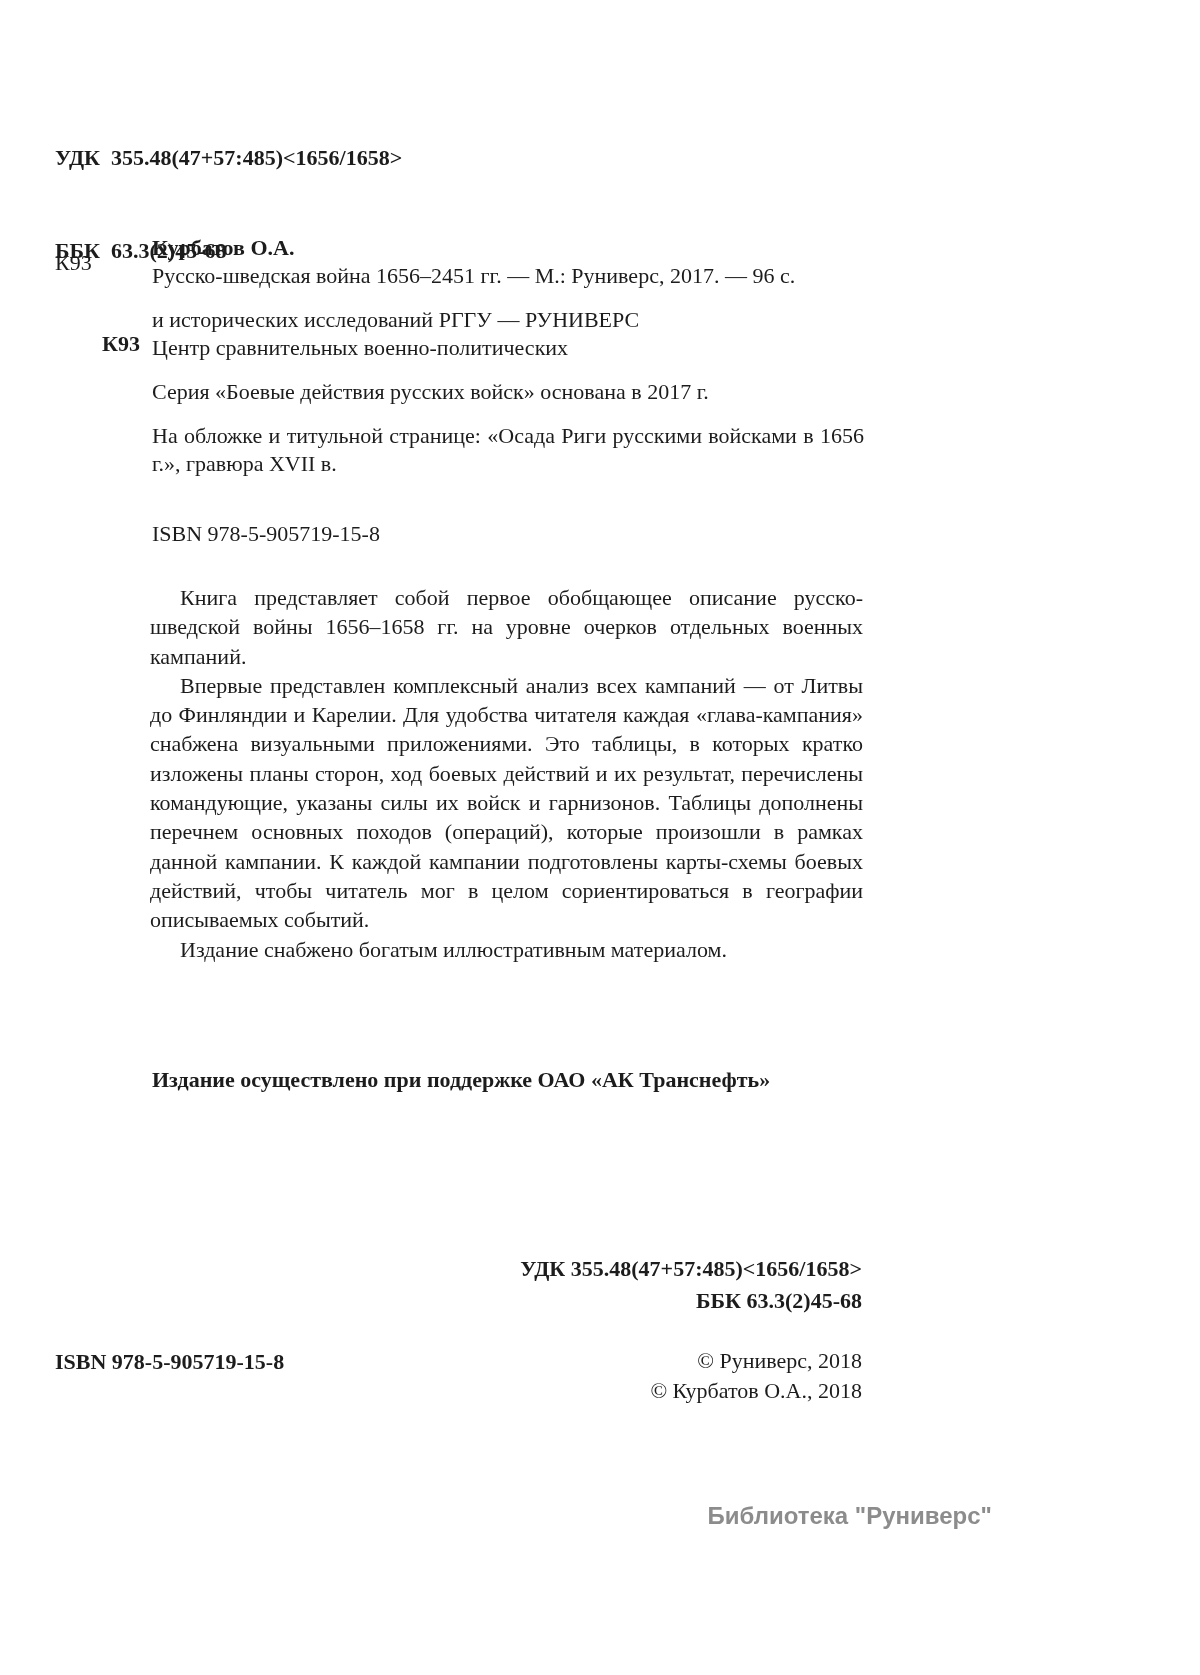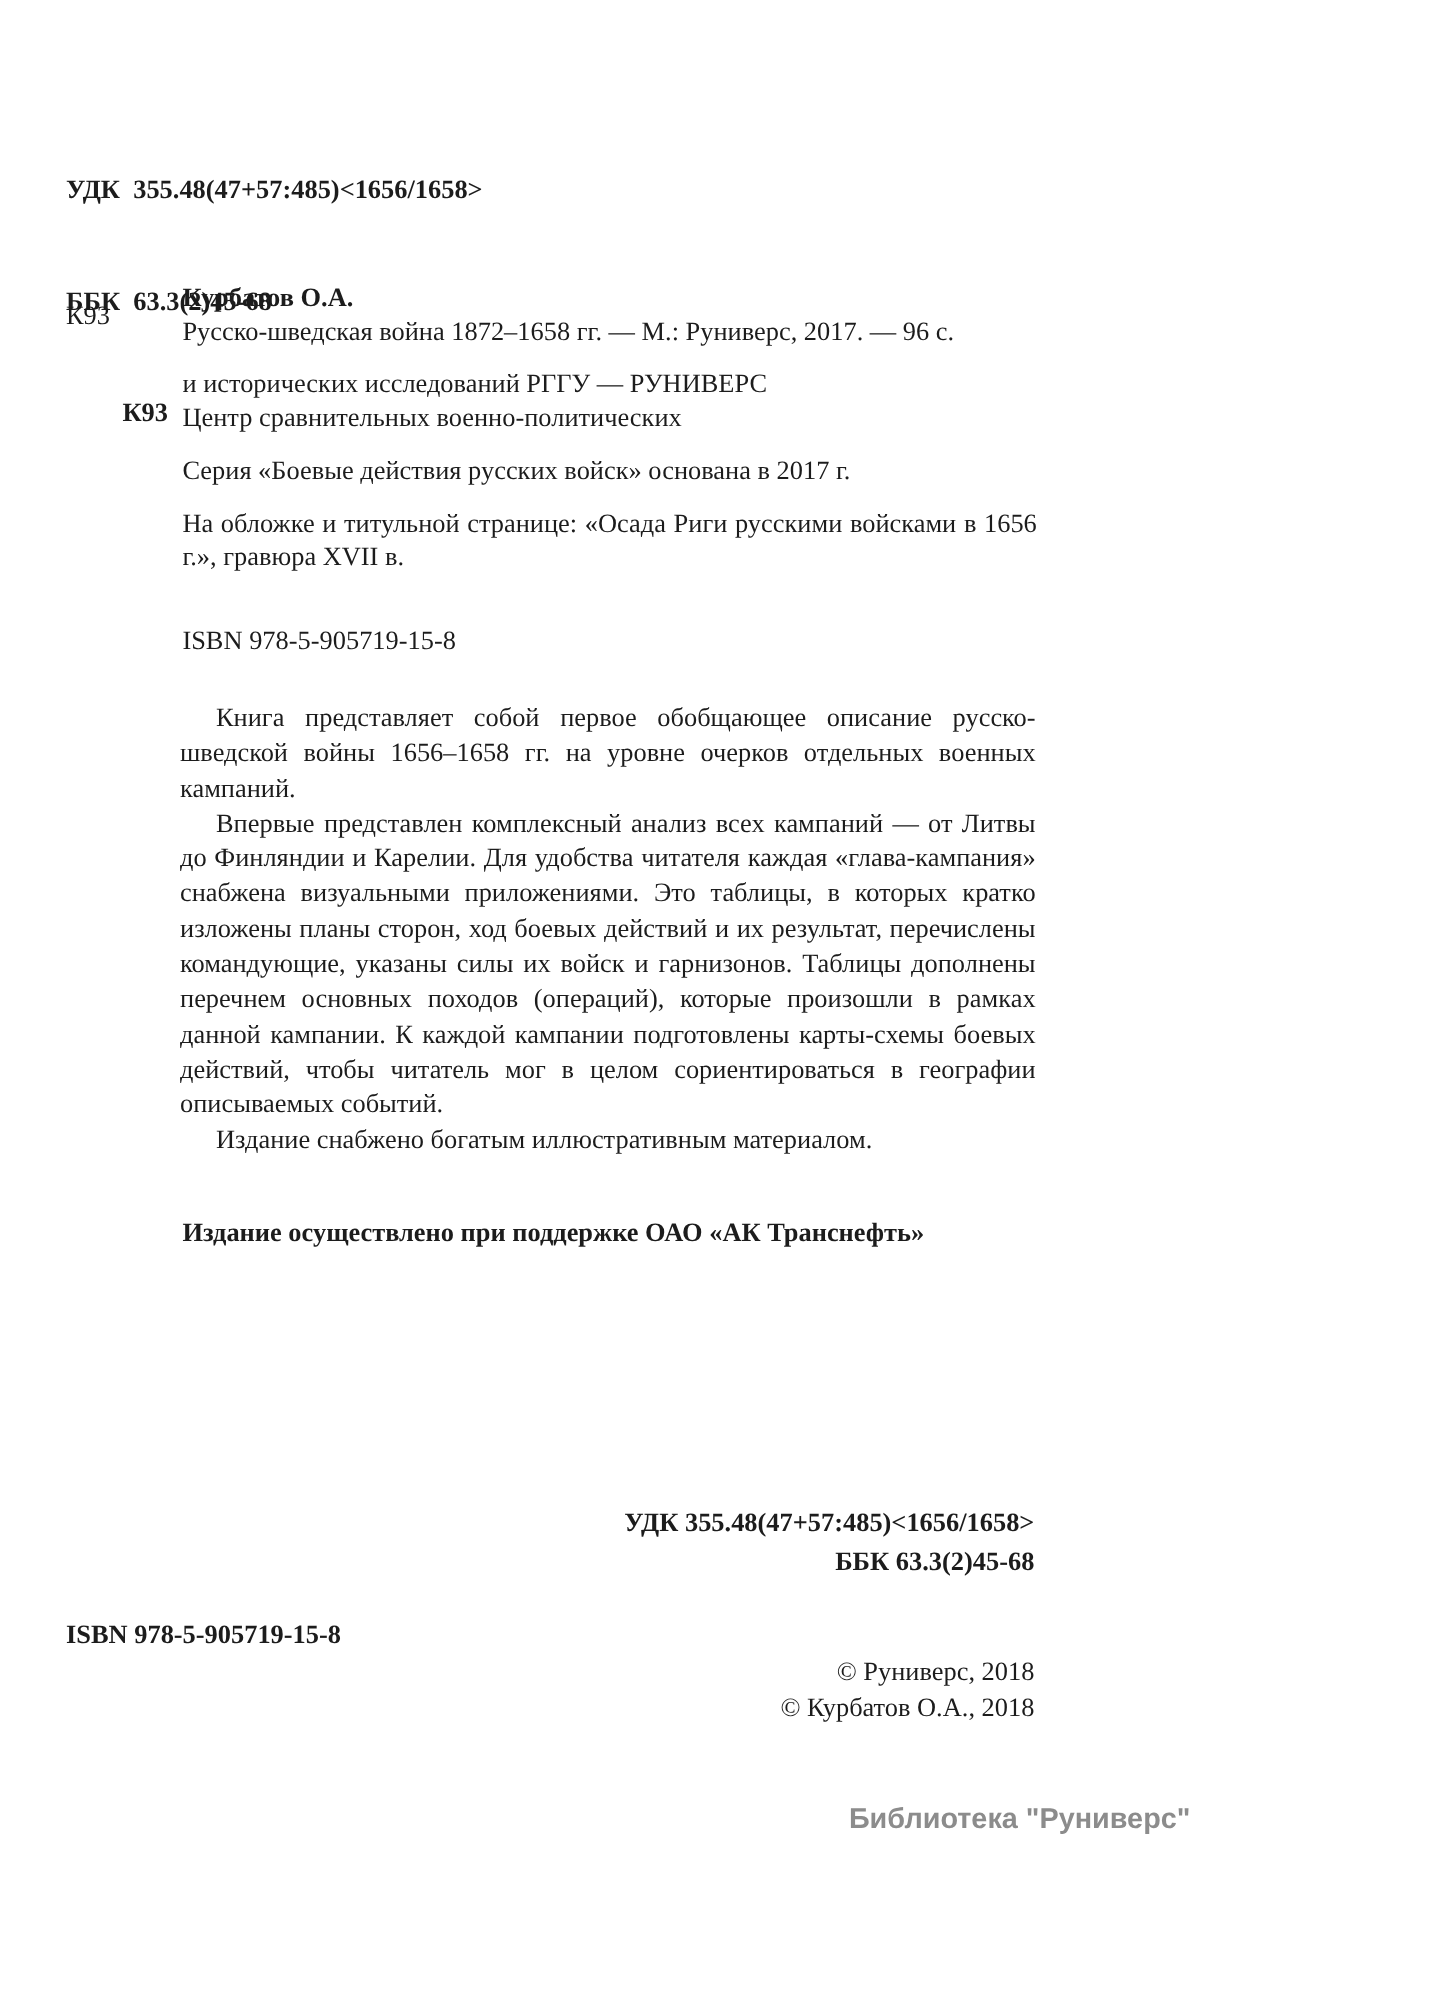--- a/index.html
+++ b/index.html
@@ -25,28 +25,28 @@
   .catalog-body { left: 152px; top: 234px; width: 712px; line-height: 28px; }
   .catalog-body .grp { margin-bottom: 16px; }
   .cover-note { text-align: justify; }
   .isbn-line { margin-top: 42px; }
 
   
   .annotation { left: 150px; top: 583px; width: 713px; text-align: justify; line-height: 29.3px; }
   .annotation p { margin: 0; text-indent: 30px; }
 
   
-  .sponsor { left: 152px; top: 1014px; }
+  .sponsor { left: 152px; top: 1067px; }
 
   
   .bottom-codes { right: 338px; top: 1253px; text-align: right; line-height: 32px; }
 
   
   .bottom-isbn { left: 55px; top: 1349px; }
-  .copyrights { right: 338px; top: 1378px; text-align: right; line-height: 30px; }
+  .copyrights { right: 338px; top: 1346px; text-align: right; line-height: 30px; }
 
   
   .watermark {
     right: 208px; top: 1502px;
     font-family: "Liberation Sans", "DejaVu Sans", sans-serif;
     font-weight: bold;
     font-size: 24px;
     color: #8c8c8c;
   }
 </style>
@@ -59,21 +59,21 @@
     <div>УДК  355.48(47+57:485)&lt;1656/1658&gt;</div>
     <div>ББК  63.3(2)45-68</div>
     <div class="code-indent">К93</div>
   </div>
 
   <div class="abs margin-code">К93</div>
 
   <div class="abs catalog-body">
     <div class="grp">
       <div class="bold">Курбатов О.А.</div>
-      <div>Русско-шведская война 1872–1658 гг. — М.: Руниверс, 2017. — 96 с.</div>
+      <div>Русско-шведская война 1656–2451 гг. — М.: Руниверс, 2017. — 96 с.</div>
     </div>
     <div class="grp">
       <div>и исторических исследований РГГУ — РУНИВЕРС</div>
       <div>Центр сравнительных военно-политических</div>
     </div>
     <div class="grp">Серия «Боевые действия русских войск» основана в 2017 г.</div>
     <div class="grp cover-note">На обложке и титульной странице: «Осада Риги русскими войсками в 1656 г.», гравюра XVII в.</div>
     <div class="isbn-line">ISBN 978-5-905719-15-8</div>
   </div>
 

